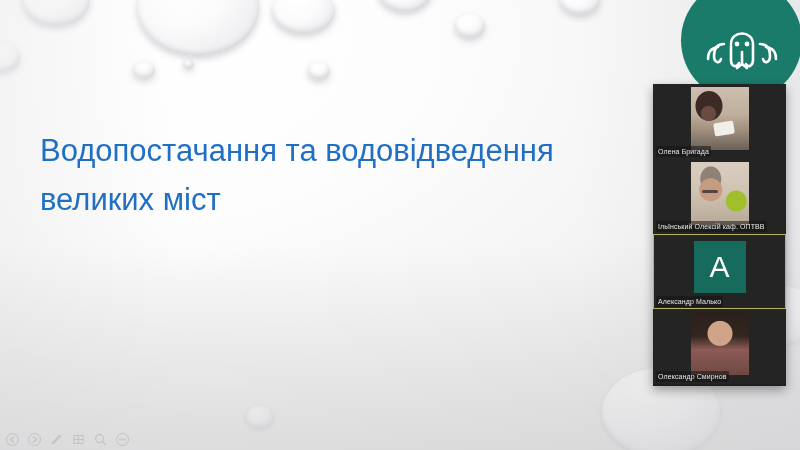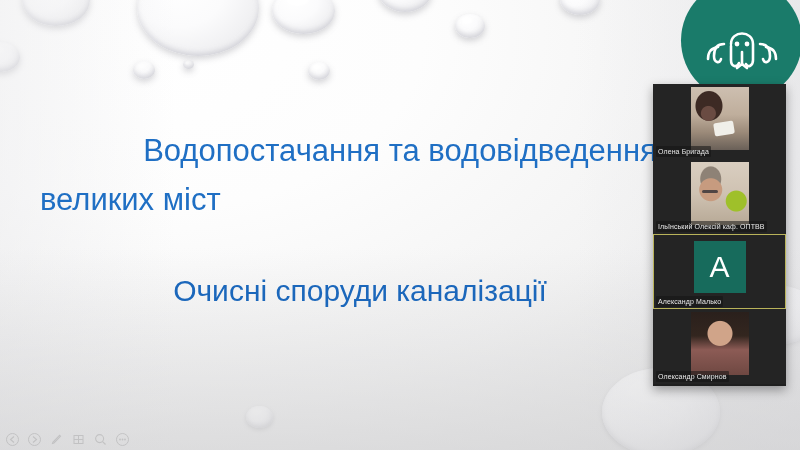--- a/index.html
+++ b/index.html
@@ -63,21 +63,20 @@
     top: 0;
     width: 800px;
     height: 450px;
     display: block;
   }
   .slide-title {
     position: absolute;
     left: 40px;
     top: 128px;
     width: 720px;
-    text-align: center;
     color: #1f6fc4;
     font-size: 31px;
     line-height: 46px;
     font-weight: 400;
     white-space: nowrap;
   }
   .slide-title-l2 {
     position: absolute;
     left: 40px;
     top: 177px;
@@ -251,21 +250,20 @@
     <div class="drop" style="left:560px;  top:-16px; width:40px;  height:31px;"></div>
     <div class="drop flat" style="left:246px; top:406px; width:27px; height:22px;"></div>
     <div class="drop flat" style="left:602px; top:368px; width:118px; height:88px;"></div>
     <div class="drop flat" style="left:745px; top:286px; width:72px;  height:58px;"></div>
 
     <div class="slide-vignette"></div>
 
     <div class="slide-text-wrap">
       <div class="slide-title">Водопостачання та водовідведення</div>
       <div class="slide-title-l2">великих міст</div>
-      <div class="slide-subtitle">Очисні споруди каналізації</div>
     </div>
   </div>
 
   <div class="show-controls">
     <div class="ctl">
       <svg width="13" height="13" viewBox="0 0 13 13">
           <circle cx="6.5" cy="6.5" r="6" fill="none" stroke="#3c3c3c" stroke-width="1"></circle>
           <path d="M8 3.5 L4.5 6.5 L8 9.5" fill="none" stroke="#3c3c3c" stroke-width="1.1"></path>
         </svg>
     </div>

